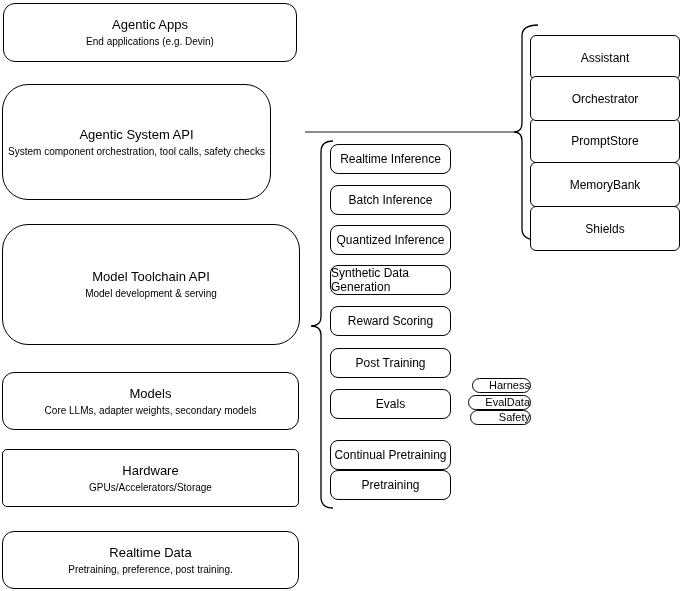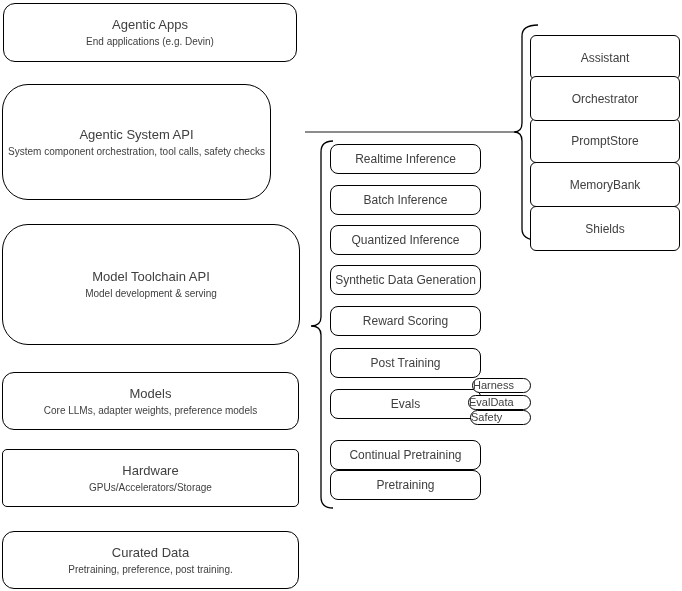--- a/index.html
+++ b/index.html
@@ -1,40 +1,40 @@
 <!DOCTYPE html>
 <html><head>
 <meta charset="utf-8">
 <style>
   html,body{margin:0;padding:0;background:#fff;}
   #canvas{
     position:relative;width:682px;height:591px;background:#fff;
-    font-family:"Liberation Sans","DejaVu Sans",sans-serif;color:#404040;overflow:hidden;
+    font-family:"Liberation Sans","DejaVu Sans",sans-serif;color:#000000;overflow:hidden;
   }
   svg.overlay{position:absolute;left:0;top:0;z-index:0;}
   .bigbox{
     position:absolute;box-sizing:border-box;background:#fff;border:1px solid #000;
     display:flex;flex-direction:column;justify-content:center;align-items:center;
     text-align:center;z-index:1;
   }
   .btitle{font-size:13px;line-height:16px;}
   .bsub{font-size:10px;line-height:13px;margin-top:2px;}
   .mbox{
     position:absolute;box-sizing:border-box;background:#fff;border:1px solid #000;
-    border-radius:8px;left:330px;width:151px;height:30px;
+    border-radius:8px;left:330px;width:121px;height:30px;
     display:flex;align-items:center;justify-content:center;font-size:12px;z-index:1;
   }
   .rbox{
     position:absolute;box-sizing:border-box;background:#fff;border:1px solid #000;
     border-radius:6px;left:530px;width:150px;height:45px;
     display:flex;align-items:center;justify-content:center;font-size:12px;z-index:1;
   }
   .pill{
     position:absolute;box-sizing:border-box;background:#fff;border:1px solid #000;
-    border-radius:8px;height:15px;display:flex;align-items:center;justify-content:flex-start;
+    border-radius:8px;height:15px;display:flex;align-items:center;justify-content:flex-end;
     font-size:11px;line-height:13px;z-index:2;
   }
 </style>
 </head>
 <body>
 
 <div id="canvas">
 
   <svg class="overlay" width="682" height="591" viewBox="0 0 682 591">
     <path d="M305 132 H514" stroke="#666666" stroke-width="1.3" fill="none"></path>
@@ -52,30 +52,30 @@
     <div class="bsub">System component orchestration, tool calls, safety checks</div>
   </div>
 
   <div class="bigbox" style="left:2px;top:224px;width:298px;height:121px;border-radius:26px">
     <div class="btitle">Model Toolchain API</div>
     <div class="bsub">Model development &amp; serving</div>
   </div>
 
   <div class="bigbox" style="left:2px;top:372px;width:297px;height:58px;border-radius:12px">
     <div class="btitle">Models</div>
-    <div class="bsub">Core LLMs, adapter weights, preference models</div>
+    <div class="bsub">Core LLMs, adapter weights, secondary models</div>
   </div>
 
   <div class="bigbox" style="left:2px;top:449px;width:297px;height:58px;border-radius:5px">
     <div class="btitle">Hardware</div>
     <div class="bsub">GPUs/Accelerators/Storage</div>
   </div>
 
   <div class="bigbox" style="left:2px;top:531px;width:297px;height:58px;border-radius:12px">
-    <div class="btitle">Curated Data</div>
+    <div class="btitle">Realtime Data</div>
     <div class="bsub">Pretraining, preference, post training.</div>
   </div>
 
   <div class="mbox" style="top:144px">
     <span>Realtime Inference</span>
   </div>
   <div class="mbox" style="top:185px">
     <span>Batch Inference</span>
   </div>
   <div class="mbox" style="top:225px">

